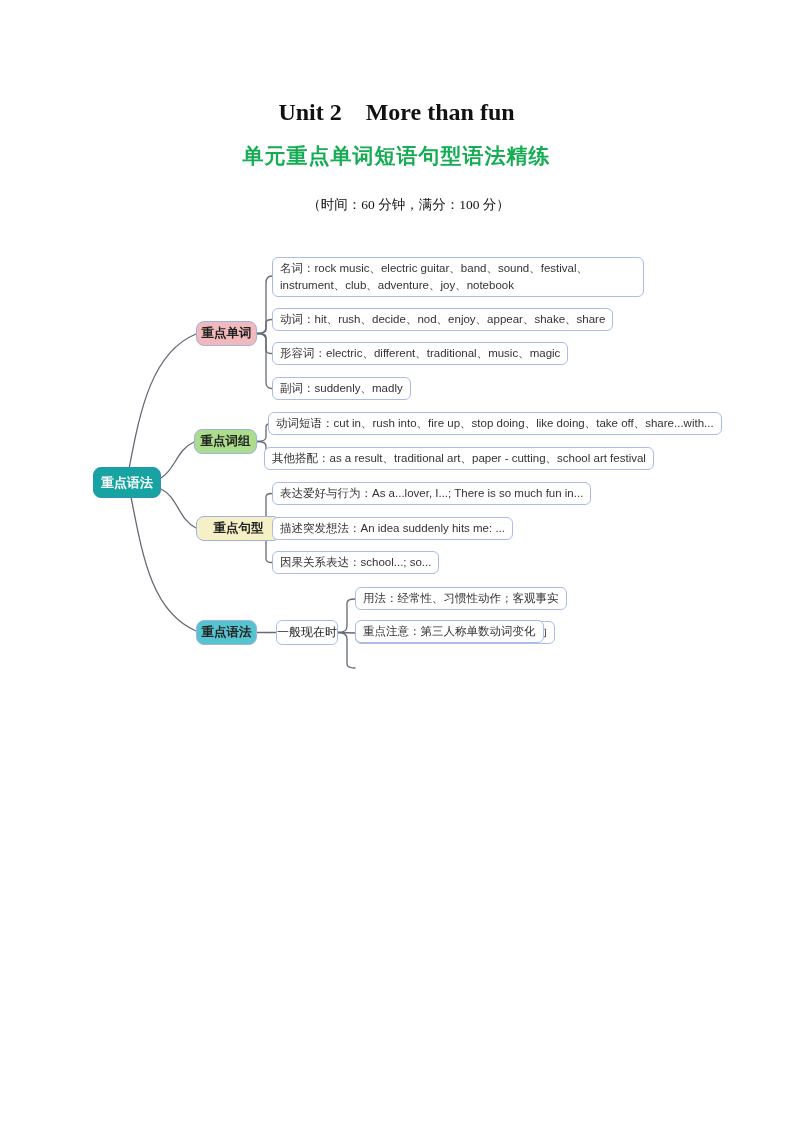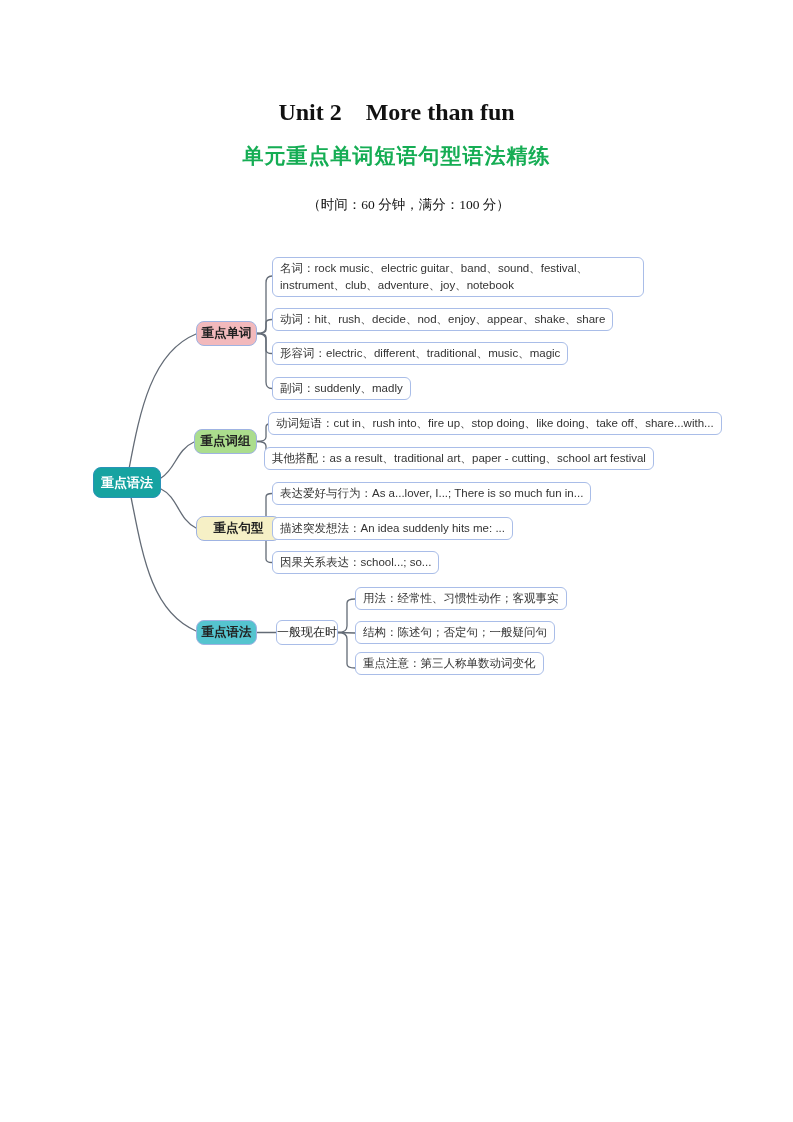--- a/index.html
+++ b/index.html
@@ -130,16 +130,16 @@
 
     <div class="leaf" style="left:268px; top:412px;">动词短语：cut in、rush into、fire up、stop doing、like doing、take off、share...with...</div>
     <div class="leaf" style="left:264px; top:447px;padding-left:7px;">其他搭配：as a result、traditional art、paper - cutting、school art festival</div>
 
     <div class="leaf" style="left:272px; top:482px;">表达爱好与行为：As a...lover, I...; There is so much fun in...</div>
     <div class="leaf" style="left:272px; top:517px;">描述突发想法：An idea suddenly hits me: ...</div>
     <div class="leaf" style="left:272px; top:551px;">因果关系表达：school...; so...</div>
 
     <div class="leaf" style="left:355px; top:587px;">用法：经常性、习惯性动作；客观事实</div>
     <div class="leaf" style="left:355px; top:621px;">结构：陈述句；否定句；一般疑问句</div>
-    <div class="leaf" style="left:355px; top:652px;">重点注意：第三人称单数动词变化</div>
+    <div class="leaf" style="left:355px; top:620px;">重点注意：第三人称单数动词变化</div>
 
   </div>
 </div>
 
 </body></html>

